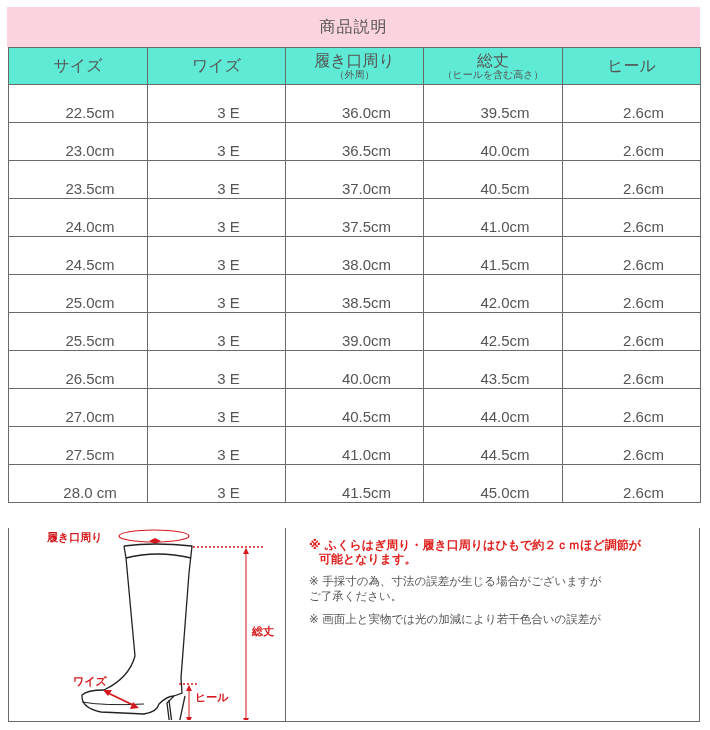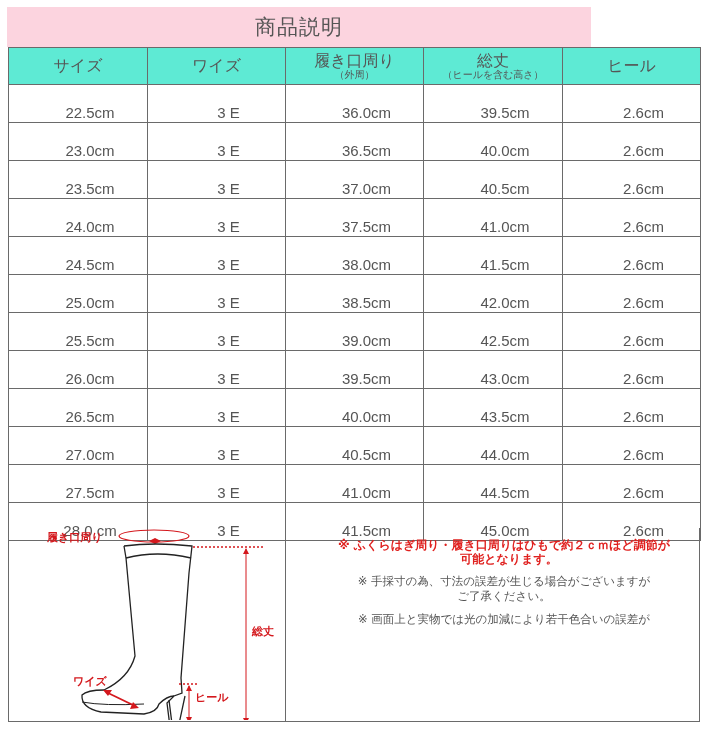--- a/index.html
+++ b/index.html
@@ -2,24 +2,24 @@
 <html><head>
   <meta charset="utf-8">
   <style>
     html, body { margin: 0; padding: 0; background: #ffffff; }
     body {
       width: 710px; height: 730px; position: relative; overflow: hidden;
       font-family: "DejaVu Sans", "Liberation Sans", sans-serif;
       color: #555555;
     }
     .banner {
-      position: absolute; left: 7px; top: 7px; width: 584px; height: 40px;
+      position: absolute; left: 7px; top: 7px; width: 693px; height: 40px;
       background: #fcd4df;
       display: flex; align-items: center; justify-content: center;
-      font-size: 21px; color: #555555; letter-spacing: 1px;
+      font-size: 16px; color: #555555; letter-spacing: 1px;
     }
     .grid {
       position: absolute; left: 8px; top: 47px; width: 692px;
       border-collapse: collapse; table-layout: fixed;
     }
     .grid td, .grid th {
       border: 1.5px solid #6a6a6a; text-align: center; padding: 0;
       font-weight: normal; overflow: hidden;
     }
     .grid th {
@@ -38,21 +38,21 @@
     }
     .divider {
       position: absolute; left: 276px; top: 0; width: 0; height: 100%;
       border-left: 1.5px solid #6a6a6a;
     }
     .diagram { position: absolute; left: 0; top: 0; width: 276px; height: 192px; }
     .notes {
       position: absolute; left: 300px; top: 10px; width: 390px;
       font-size: 11.5px; line-height: 15px; color: #555;
     }
-    .notes p { margin: 0 0 8px 0; text-align: center; }
+    .notes p { margin: 0 0 8px 0; }
     .notes .warn { color: #e0211f; font-weight: bold; font-size: 12px; line-height: 14px; }
     .notes .warn .l2 { display: block; padding-left: 10px; }
     .notes .material { padding-left: 5px; }
     .dlabel { position: absolute; color: #d4181d; font-size: 11px; font-weight: bold; }
   </style>
 </head>
 <body>
 
 <div class="banner">商品説明</div>
 
@@ -117,27 +117,20 @@
         <td>2.6cm</td>
       </tr>
       <tr>
         <td>25.5cm</td>
         <td>3 E</td>
         <td>39.0cm</td>
         <td>42.5cm</td>
         <td>2.6cm</td>
       </tr>
       <tr>
-        <td>26.0cm</td>
-        <td>3 E</td>
-        <td>39.5cm</td>
-        <td>43.0cm</td>
-        <td>2.6cm</td>
-      </tr>
-      <tr>
         <td>26.5cm</td>
         <td>3 E</td>
         <td>40.0cm</td>
         <td>43.5cm</td>
         <td>2.6cm</td>
       </tr>
       <tr>
         <td>27.0cm</td>
         <td>3 E</td>
         <td>40.5cm</td>

